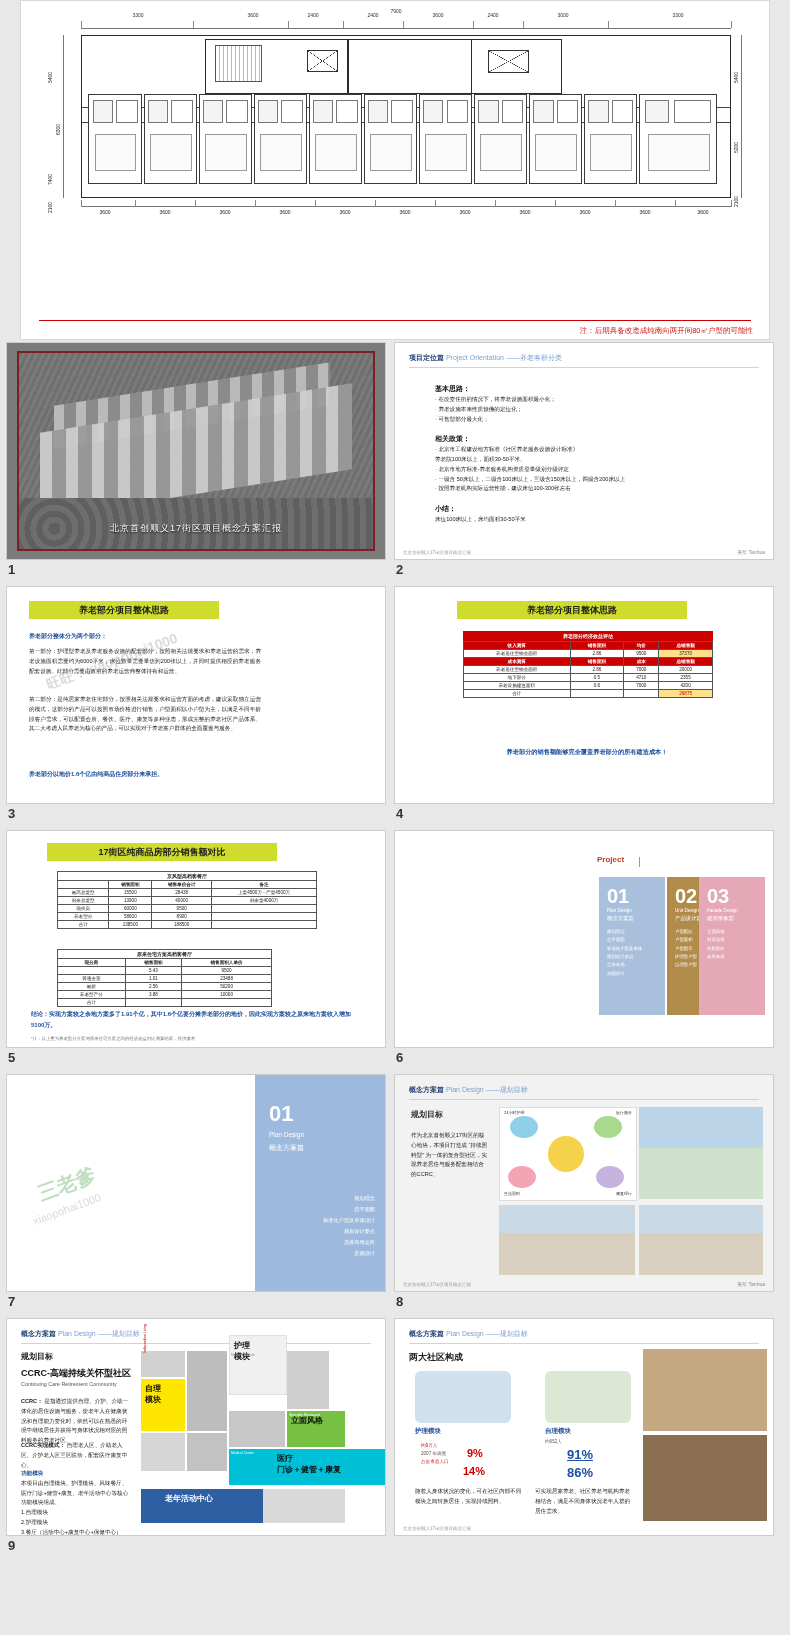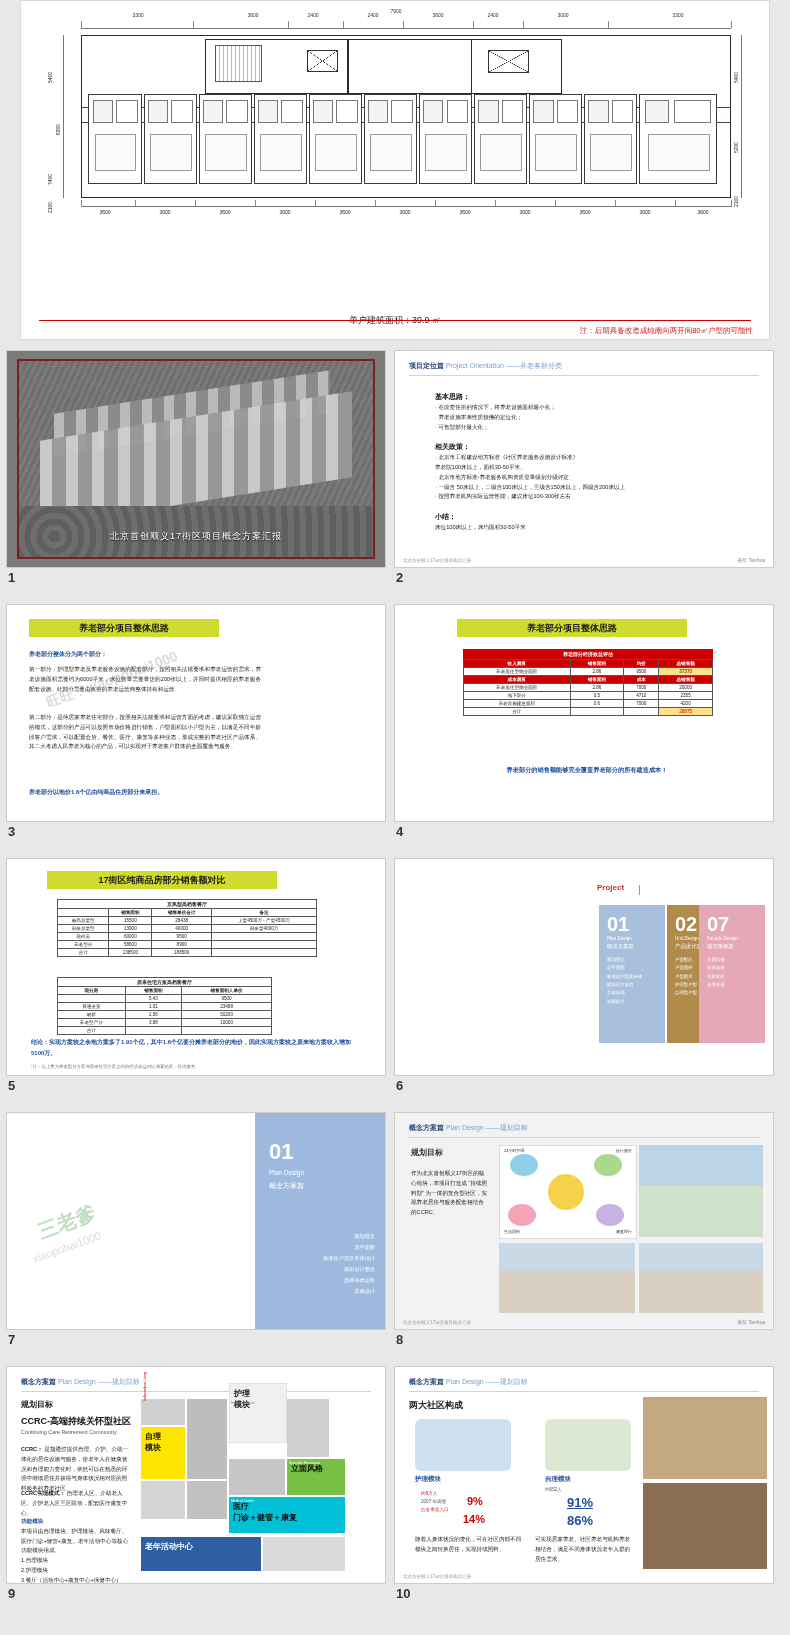--- a/index.html
+++ b/index.html
@@ -36,21 +36,21 @@
   .dimright .lbl{position:absolute;left:2px;transform:rotate(-90deg);transform-origin:left top;}
   .dimright .vline{position:absolute;left:10px;top:0;bottom:0;border-left:1px solid #777;}
 
   .plan-captions{position:absolute;left:0;right:0;bottom:6px;text-align:center;}
   .cap1{font-size:9px;color:#222;margin-bottom:6px;}
   .cap2{font-size:10px;color:#222;margin-bottom:5px;}
   .redline{position:absolute;left:18px;right:18px;bottom:18px;border-top:1px solid #c00;}
   .rednote{position:absolute;right:16px;bottom:3px;font-size:7.5px;color:#d31313;}
 
   
-  .grid{margin:10px 0 0 0;display:flex;flex-wrap:wrap;gap:20px 8px;padding:0 6px 14px 6px;box-sizing:border-box;}
+  .grid{margin:2px 0 0 0;display:flex;flex-wrap:wrap;gap:10px 8px;padding:0 6px 14px 6px;box-sizing:border-box;}
   .slot{position:relative;width:380px;}
   .slide{position:relative;width:380px;height:218px;background:#fff;border:1px solid #ccc;box-sizing:border-box;overflow:hidden;}
   .num{position:absolute;left:2px;bottom:-1px;font-size:13px;color:#333;font-weight:bold;}
   .slidenumrow{height:16px;position:relative;}
 
   .foot{position:absolute;left:8px;bottom:4px;font-size:4.5px;color:#9a9a9a;}
   .footr{position:absolute;right:8px;bottom:4px;font-size:5px;color:#8a8a8a;}
 
   
   .s1{background:#7b7b7b;}
@@ -260,21 +260,20 @@
         <div class="tick" style="left:392px"></div>
           <div class="tick" style="left:452px"></div>
         <div class="tick" style="left:512px"></div>
           <div class="tick" style="left:572px"></div>
         <div class="tick" style="left:632px"></div>
           <div class="tick" style="left:688px"></div>
       </div>
     </div>
 
     <div class="plan-captions">
-      <div class="cap1">单户建筑面积：39.9 ㎡</div>
     </div>
     <div class="redline"></div>
     <div class="rednote">注：后期具备改造成纯南向两开间80㎡户型的可能性</div>
   </div>
 
   <div class="grid">
 
     <div class="slot">
       <div class="slide s1">
         <div class="frame">
@@ -526,21 +525,21 @@
           <div class="items">
             <div>户型配比</div>
             <div>户型面积</div>
             <div>户型图示</div>
             <div>护理型户型</div>
             <div>自理型户型</div>
           </div>
         </div>
 
         <div class="cbox" style="left:304px;left:304px;background:#e4a8b6;">
-          <div class="n">07</div>
+          <div class="n">03</div>
           <div class="en">Facade Design</div>
           <div class="cn">建筑形象篇</div>
           <div class="items">
             <div>立面风格</div>
             <div>材质选择</div>
             <div>色彩意向</div>
             <div>效果表现</div>
           </div>
         </div>
       </div>
@@ -647,25 +646,25 @@
           <span style="white-space:pre-line">护理
 模块</span>
         </div>
         <div class="grayblk" style="left:280px;top:32px;width:42px;height:58px;background:#cfcfcf;"></div>
         <div class="grayblk" style="left:222px;top:92px;width:56px;height:36px;background:#c7c7c7;"></div>
         <div class="mod" style="left:280px;top:92px;width:58px;height:36px;background:#76c043;">
           <span>立面风格</span>
         </div>
         <div class="grayblk" style="left:134px;top:114px;width:44px;height:38px;background:#d6d6d6;"></div>
         <div class="grayblk" style="left:180px;top:114px;width:40px;height:38px;background:#c2c2c2;"></div>
-        <div class="mod" style="left:222px;top:130px;width:116px;height:36px;background:#00c0d8;">
+        <div class="mod" style="left:222px;top:130px;width:116px;height:36px;background:#00c0d8;padding-left:44px;">
           <span style="white-space:pre-line">医疗
 门诊＋健管＋康复</span>
         </div>
-        <div class="mod" style="left:134px;top:170px;width:120px;height:34px;background:#2e5fa3;">
+        <div class="mod" style="left:134px;top:170px;width:120px;height:34px;background:#2e5fa3;padding-left:20px;">
           <span style="color:#fff">老年活动中心</span>
         </div>
         <div class="grayblk" style="left:256px;top:170px;width:82px;height:34px;background:#d9d9d9;"></div>
 
         <div style="position:absolute;left:136px;top:34px;font-size:3.4px;color:#c00;transform:rotate(-90deg);transform-origin:left top;">Independent Living</div>
         <div style="position:absolute;left:224px;top:34px;font-size:3.4px;color:#888;">Nursing Module</div>
         <div style="position:absolute;left:282px;top:94px;font-size:3.4px;color:#fff;">Specialty Restaurant</div>
         <div style="position:absolute;left:224px;top:132px;font-size:3.4px;color:#fff;">Medical Center</div>
       </div>
       <div class="slidenumrow">
@@ -699,19 +698,16 @@
         <div style="position:absolute;left:172px;top:146px;font-size:13px;font-weight:bold;color:#1f4fa3;">86%</div>
 
         <div class="body-cn" style="left:20px;top:168px;width:110px;">随着人身体状况的变化，可在社区内部不同模块之间转换居住，实现持续照料。</div>
         <div class="body-cn" style="left:140px;top:168px;width:100px;">可实现居家养老、社区养老与机构养老相结合，满足不同身体状况老年人群的居住需求。</div>
 
         <div class="s10img" style="left:248px;top:30px;width:124px;height:82px;background:#c4a882;"></div>
         <div class="s10img" style="left:248px;top:116px;width:124px;height:86px;background:#8a6e52;"></div>
 
         <div class="foot">北京首创顺义17街区项目概念汇报</div>
       </div>
-      <div class="slidenumrow">
-          <div class="num">10</div>
-        </div>
     </div>
 
   </div>
 </div>
 
 </body></html>

